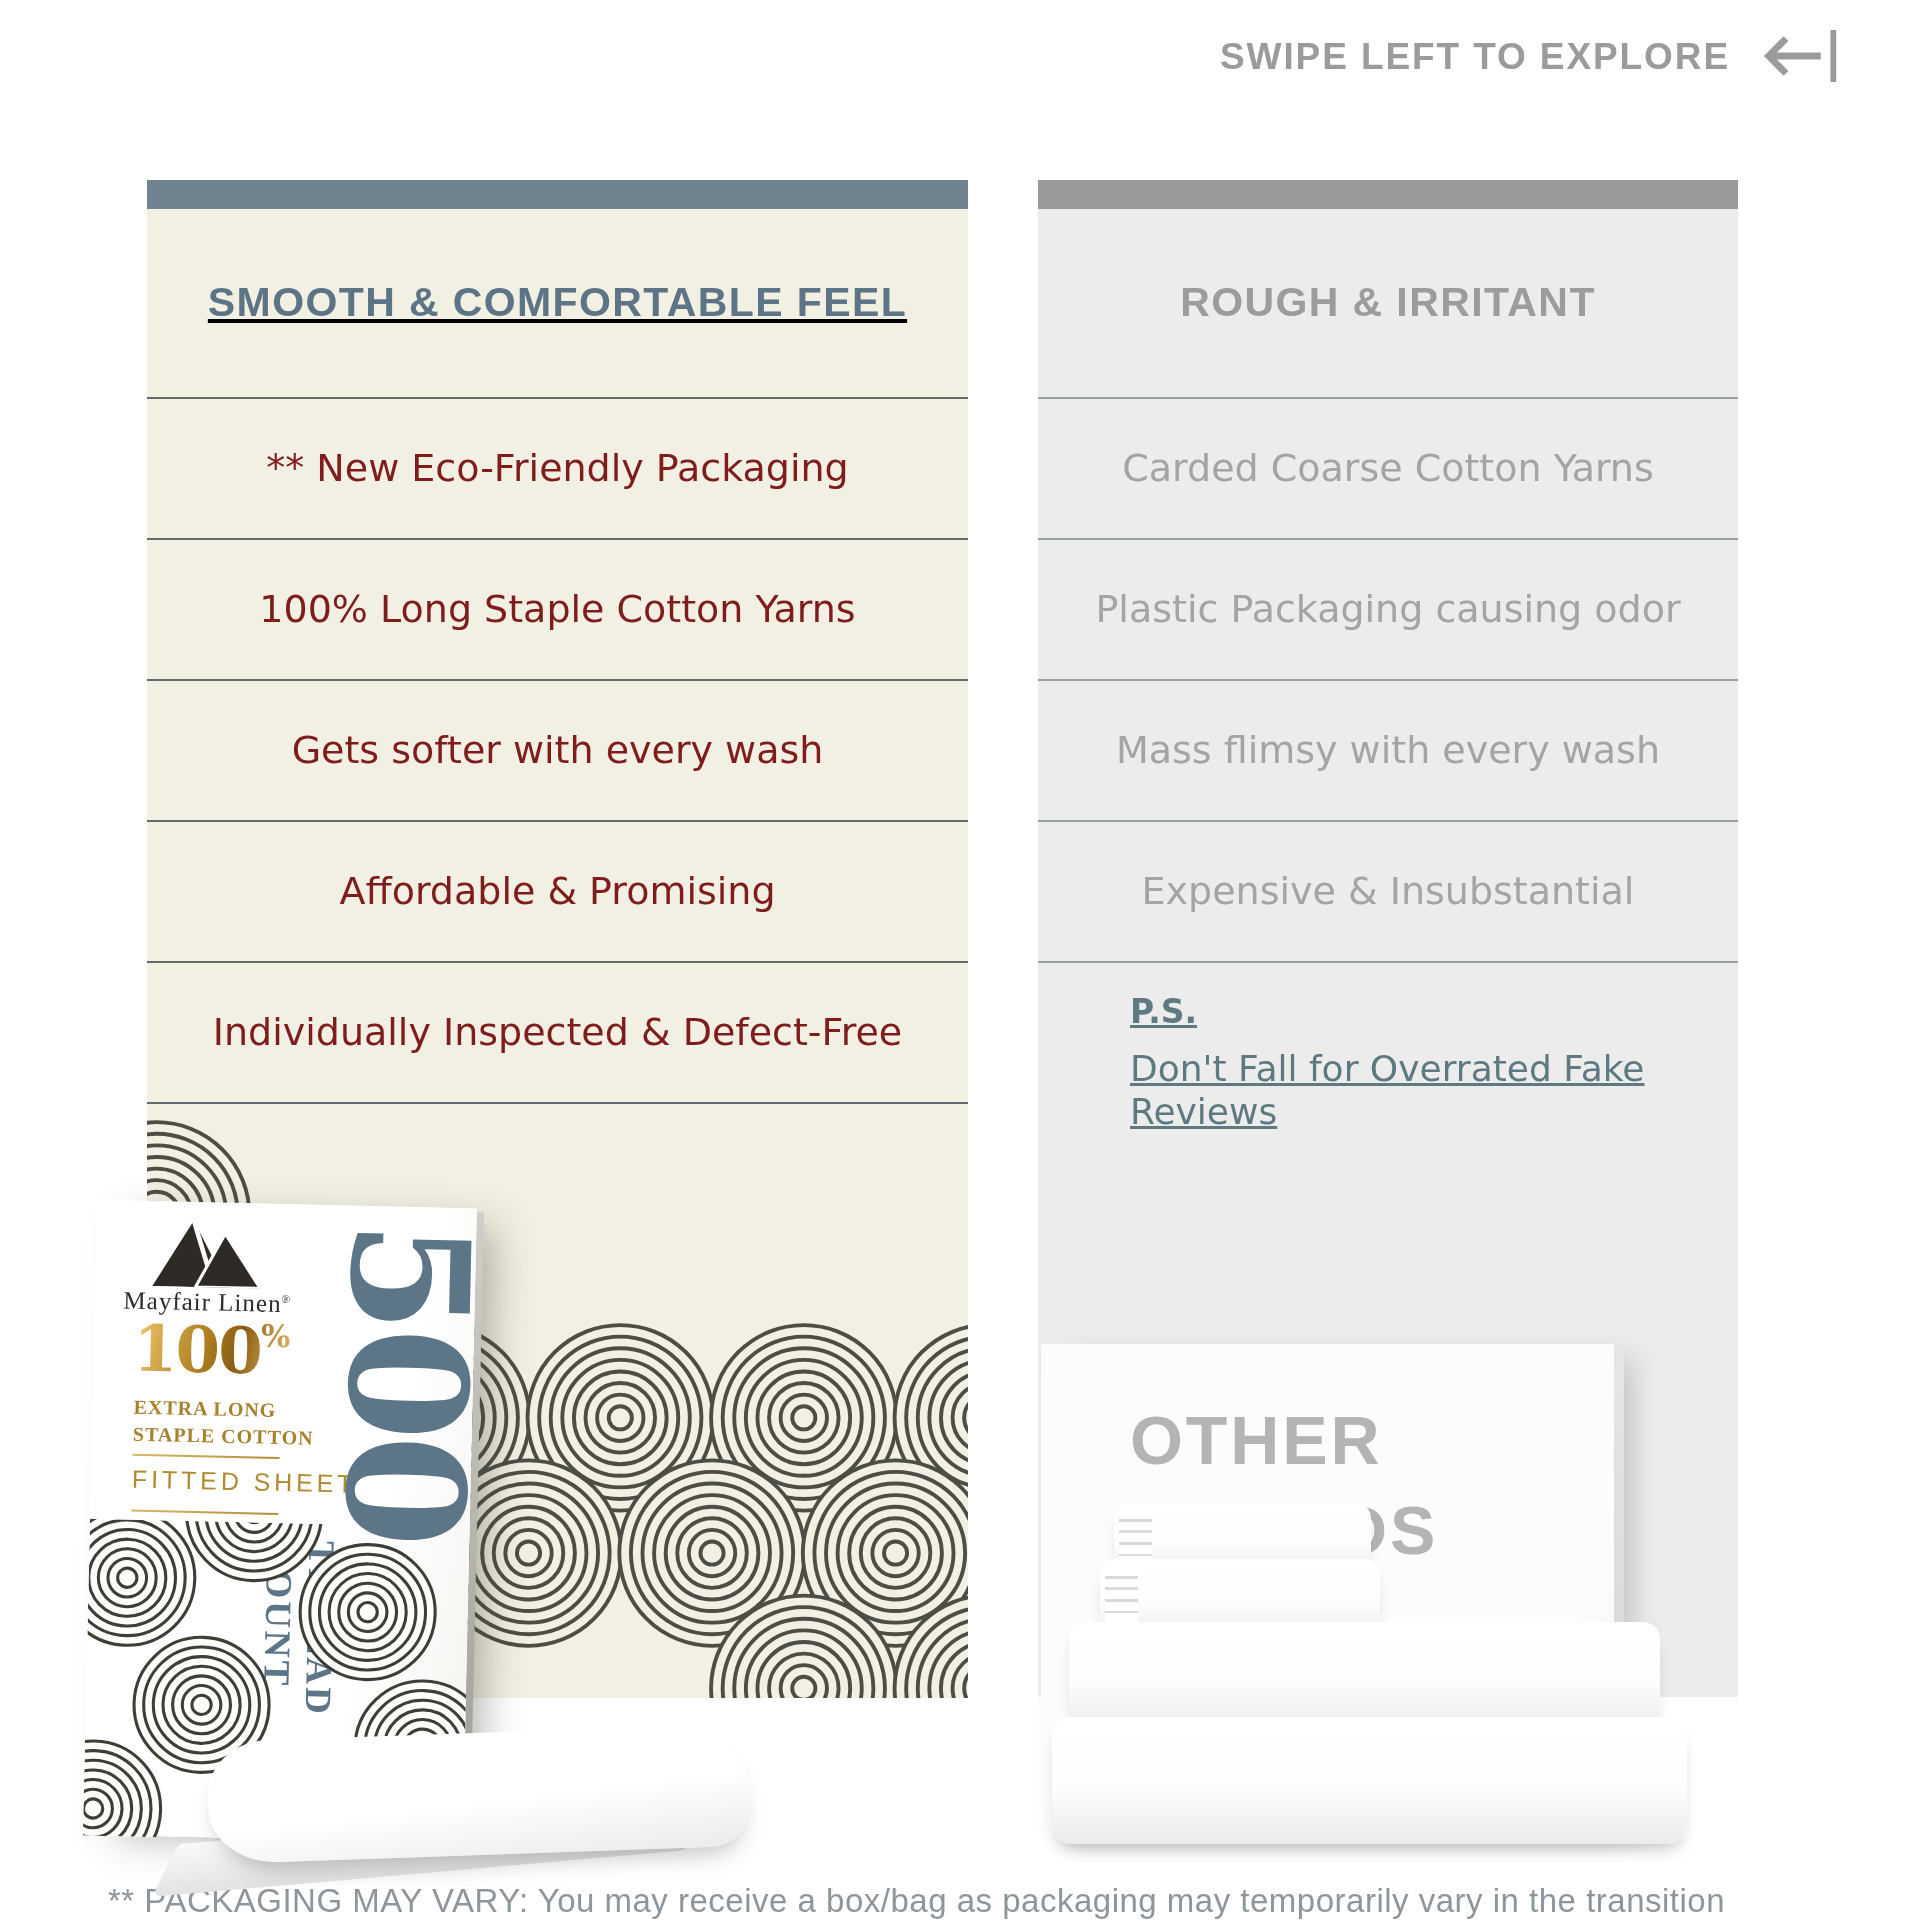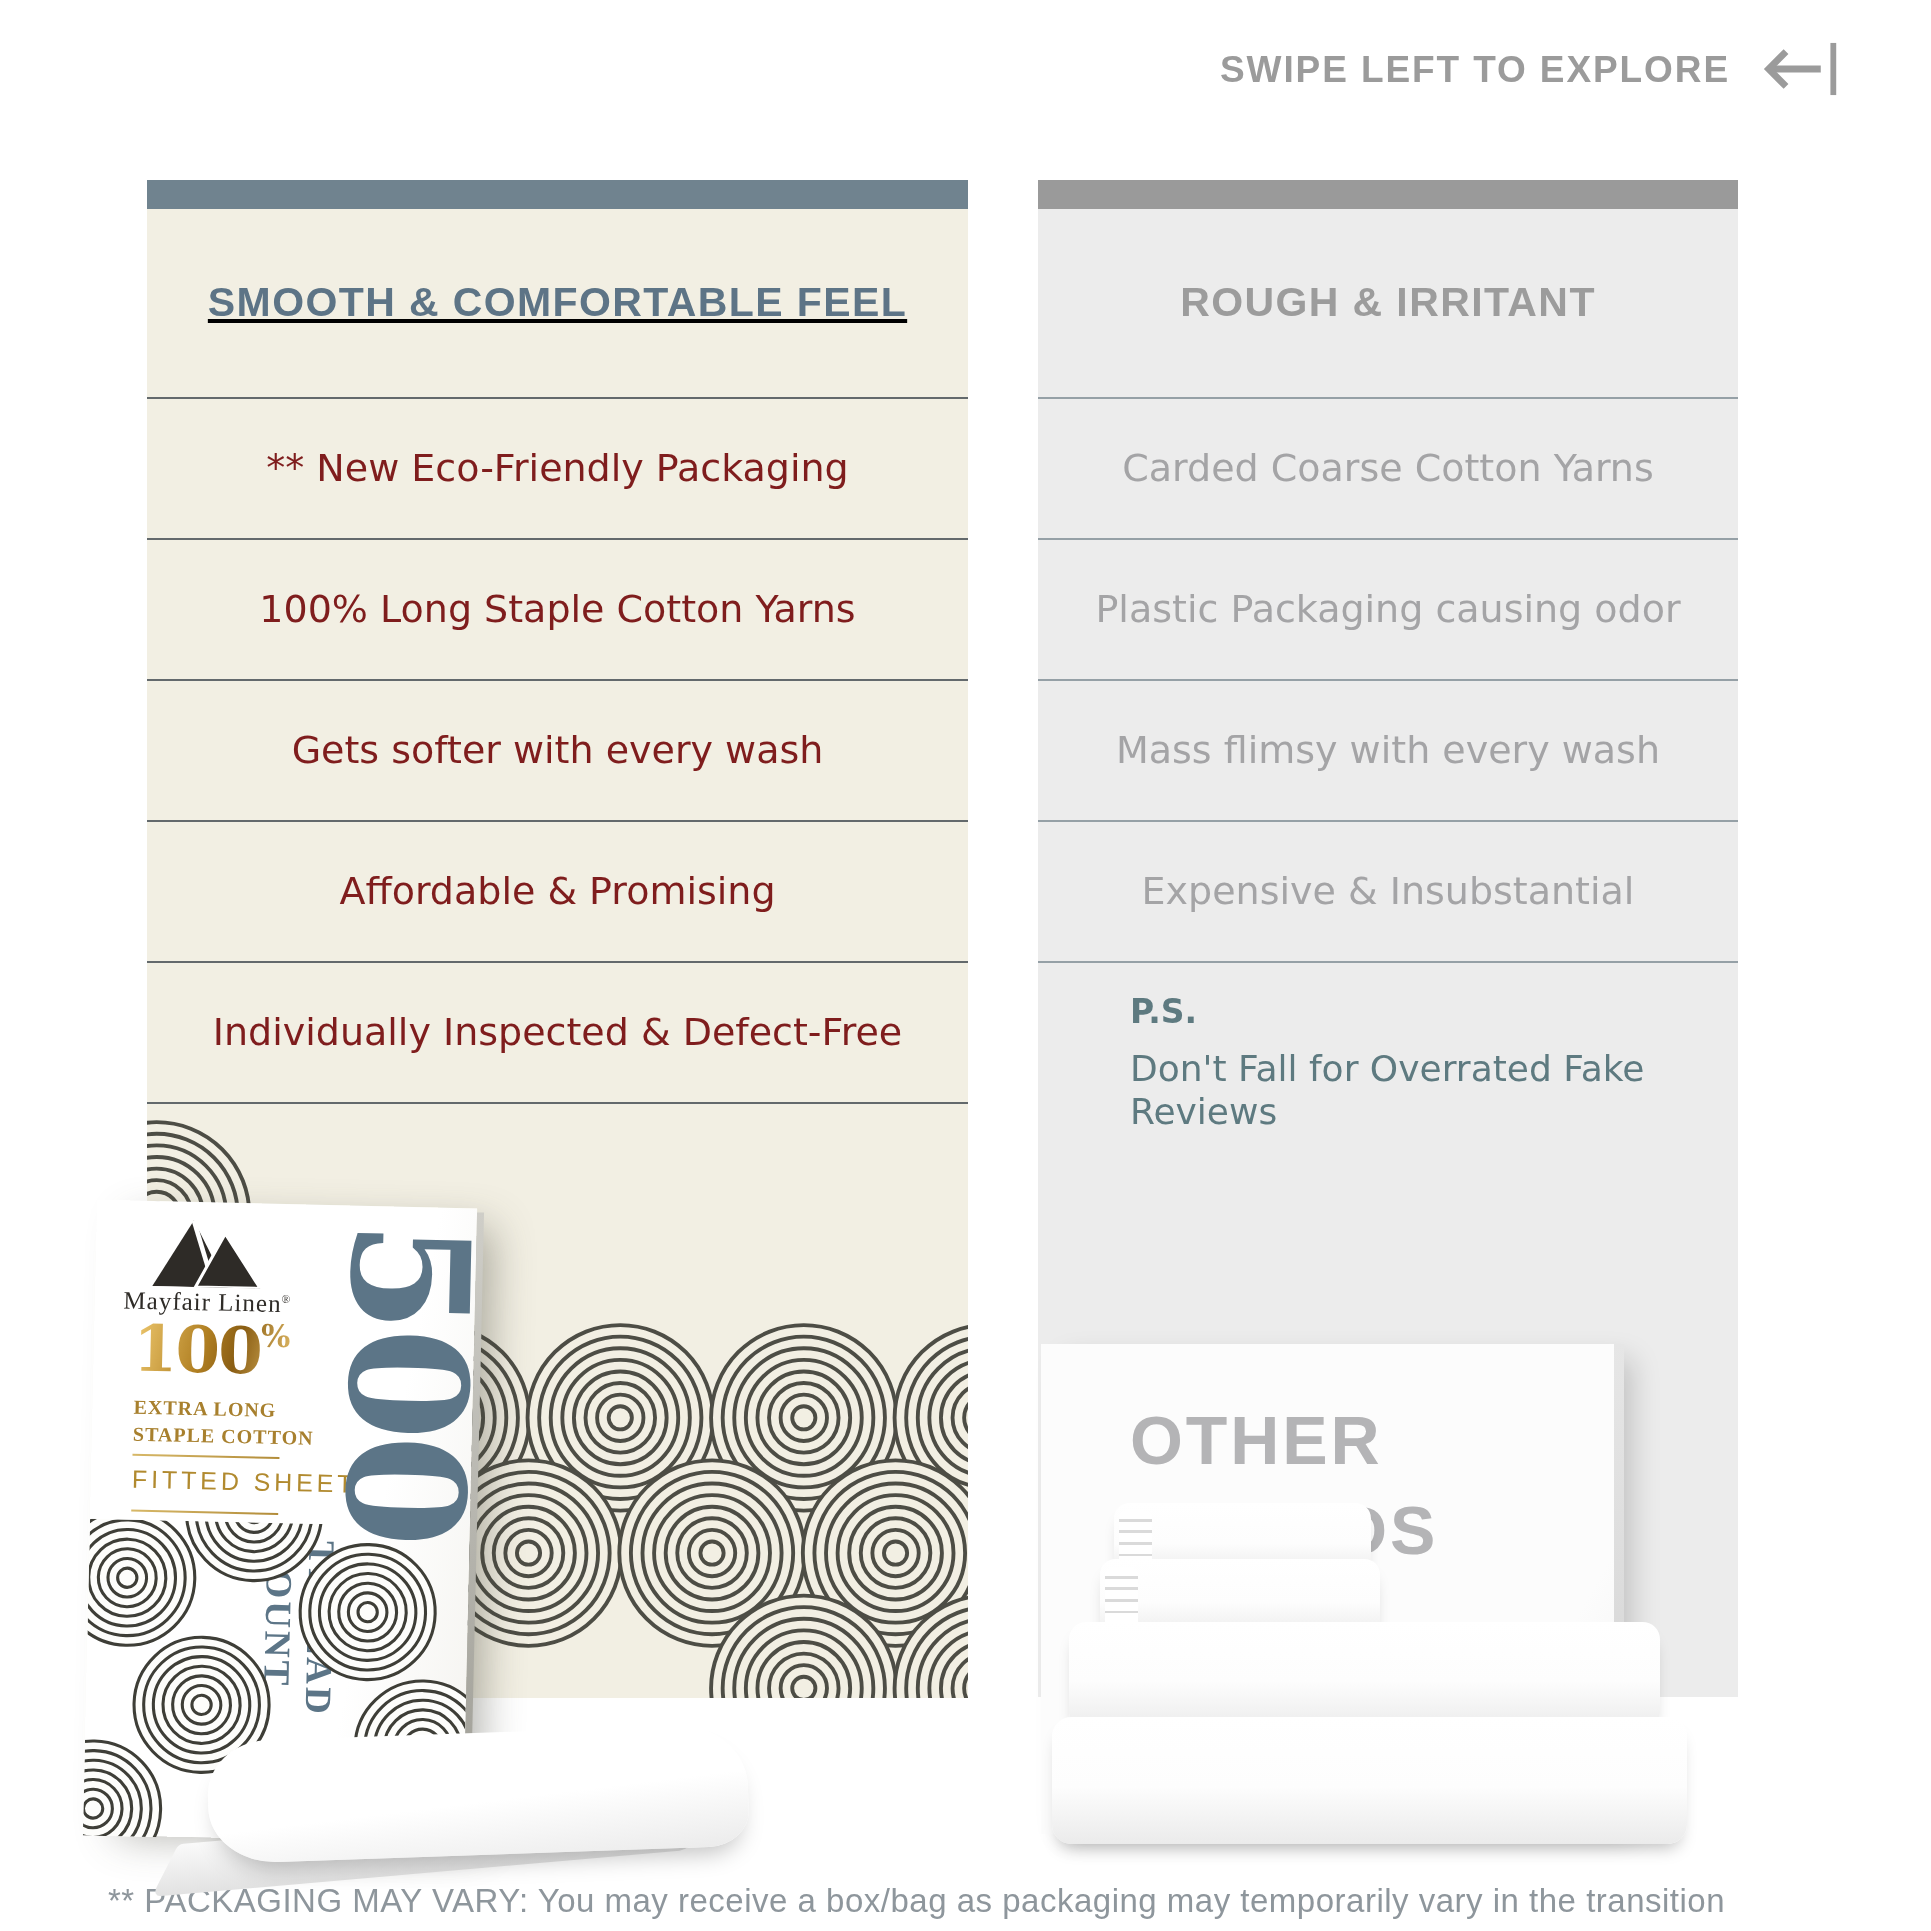--- a/index.html
+++ b/index.html
@@ -1,21 +1,21 @@
 <!DOCTYPE html>
 <html><head>
 <meta charset="utf-8">
 <style>
   html,body { margin:0; padding:0; }
   body {
     width:1931px; height:1931px; position:relative; background:#ffffff;
     font-family:"Liberation Sans", sans-serif; overflow:hidden;
   }
   
-  .swipe { position:absolute; top:39px; right:89px; display:flex; align-items:center; gap:29px;margin-left:24px; }
+  .swipe { position:absolute; top:26px; right:89px; display:flex; align-items:center; gap:29px;margin-left:24px; }
   .swipe-label { font:700 37px/1 "Liberation Sans", sans-serif; letter-spacing:1.9px; color:#9b9b9b; }
   .swipe-arrow { width:83px; height:60px; }
 
   
   .panel { position:absolute; top:180px; }
   .panel-left  { left:147px;  width:821px; height:1518px; background:#f2efe3; }
   .panel-right { left:1038px; width:700px; height:1517px; background:#ececec; }
   .bar { height:29px; width:100%; }
   .bar-left  { background:#70838f; }
   .bar-right { background:#9a9a9a; }
@@ -23,21 +23,21 @@
   .panel-left  .panel-header { border-bottom:2.9px solid #63696c;text-decoration:underline; }
   .panel-right .panel-header { border-bottom:2.9px solid #95a0a6; }
   .header-title { font:700 41px/1.1 "Liberation Sans", sans-serif; letter-spacing:1.4px; text-align:center; }
   .panel-left  .header-title { color:#5d7486; }
   .panel-right .header-title { color:#9c9c9c; }
   .row { height:139px; display:flex; align-items:center; justify-content:center;
          font:400 38px/1.2 "DejaVu Sans", sans-serif; text-align:center; position:relative; z-index:3; }
   .panel-left  .row { color:#7f1d1d; border-bottom:2.9px solid #63696c; }
   .panel-left  .row:last-child { border-bottom:none; }
   .panel-right .row { color:#a4a4a6; border-bottom:2.9px solid #95a0a6; }
-  .ps-block { padding:29px 61px 0 92px; color:#5e7a80; position:relative; z-index:3; }
+  .ps-block { padding:29px 61px 0 92px; color:#5e7a80; position:relative; z-index:3;text-decoration:underline; }
   .ps-label { font:700 33px/1.2 "DejaVu Sans", sans-serif; }
   .ps-text  { font:400 36px/1.2 "DejaVu Sans", sans-serif; margin-top:15.4px; }
 
   
   .wave-left { position:absolute; left:0; bottom:0; width:821px; height:599px; z-index:1; }
 
   
   .product-box { position:absolute; left:90px; top:1204px; width:380px; height:635px;
     background:linear-gradient(100deg,#ffffff 70%,#f4f3ef);
     transform:rotate(1.3deg); transform-origin:50% 50%;

